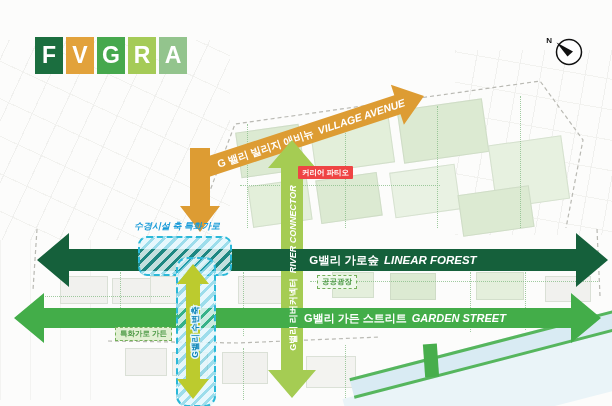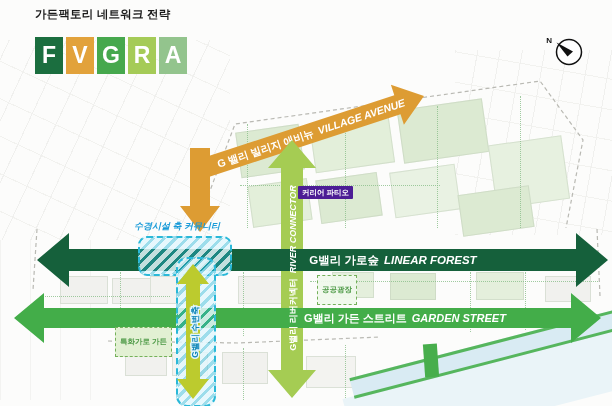--- a/index.html
+++ b/index.html
@@ -32,22 +32,22 @@
   .hatch{position:absolute;border:2px dashed #29b8d8;
     background:repeating-linear-gradient(135deg,rgba(41,184,216,.45) 0 3px,rgba(226,246,252,.85) 3px 8px);}
   .hatch.zone{left:138px;top:236px;width:90px;height:36px;border-radius:9px;}
   .hatch.corridor{left:176px;top:257px;width:36px;height:146px;border-radius:11px;}
   
   .title{position:absolute;left:35px;top:7px;font-size:11.5px;font-weight:bold;color:#1a1a1a;letter-spacing:.2px;}
   .logo{position:absolute;left:35px;top:37px;display:flex;gap:3px;}
   .logo .box{width:28px;height:37px;display:flex;align-items:center;justify-content:center;
              color:#fff;font-weight:bold;font-size:23px;}
   .maplabel{position:absolute;font-size:7.5px;font-weight:bold;white-space:nowrap;line-height:1;}
-  .maplabel.solid{background:#4c1d95;color:#fff;padding:2.5px 4px;border-radius:1px;margin-top:20px;}
-  .maplabel.dashedbox{border:1px dashed #74b05a;color:#4e9a47;background:rgba(240,248,236,.92);padding:10px 4px;}
+  .maplabel.solid{background:#ef4444;color:#fff;padding:2.5px 4px;border-radius:1px;}
+  .maplabel.dashedbox{border:1px dashed #74b05a;color:#4e9a47;background:rgba(240,248,236,.92);padding:2px 4px;}
   .wateraxis{position:absolute;left:134px;top:220px;font-size:9px;font-weight:bold;font-style:italic;
              color:#1a9bd8;white-space:nowrap;}
   svg text{font-family:"Liberation Sans",sans-serif;}
 </style>
 </head>
 <body>
 
 <div class="stage">
 
   <div class="grid g1"></div>
@@ -137,27 +137,26 @@
       <text text-anchor="middle" y="3.5" font-size="9" font-weight="bold" fill="#ffffff"><tspan>G밸리 리버커넥터</tspan><tspan dx="5" font-style="italic">RIVER CONNECTOR</tspan></text>
     </g>
 
     <g>
       <circle cx="569" cy="52" r="12.5" fill="#ffffff" stroke="#111111" stroke-width="1.5"></circle>
       <polygon points="556.5,42.5 573,51.5 567.5,56.5" fill="#111111"></polygon>
       <text x="552" y="43" text-anchor="end" font-size="8" font-weight="bold" fill="#111111">N</text>
     </g>
   </svg>
 
-  <div class="title">가든팩토리 네트워크 전략</div>
   <div class="logo">
     <div class="box" style="background: rgb(27, 110, 63);">F</div>
     <div class="box" style="background: rgb(226, 162, 59);">V</div>
     <div class="box" style="background: rgb(70, 168, 77);">G</div>
     <div class="box" style="background: rgb(165, 203, 87);">R</div>
     <div class="box" style="background: rgb(147, 196, 141);">A</div>
   </div>
 
-  <div class="wateraxis">수경시설 축 커뮤니티</div>
+  <div class="wateraxis">수경시설 축 특화가로</div>
   <div class="maplabel solid" style="left:298px;top:166px">커리어 파티오</div>
   <div class="maplabel dashedbox" style="left:317px;top:275px">공공광장</div>
   <div class="maplabel dashedbox" style="left:115px;top:327px;background:#e2f0d3">특화가로 가든</div>
 
 </div>
 
 </body></html>

